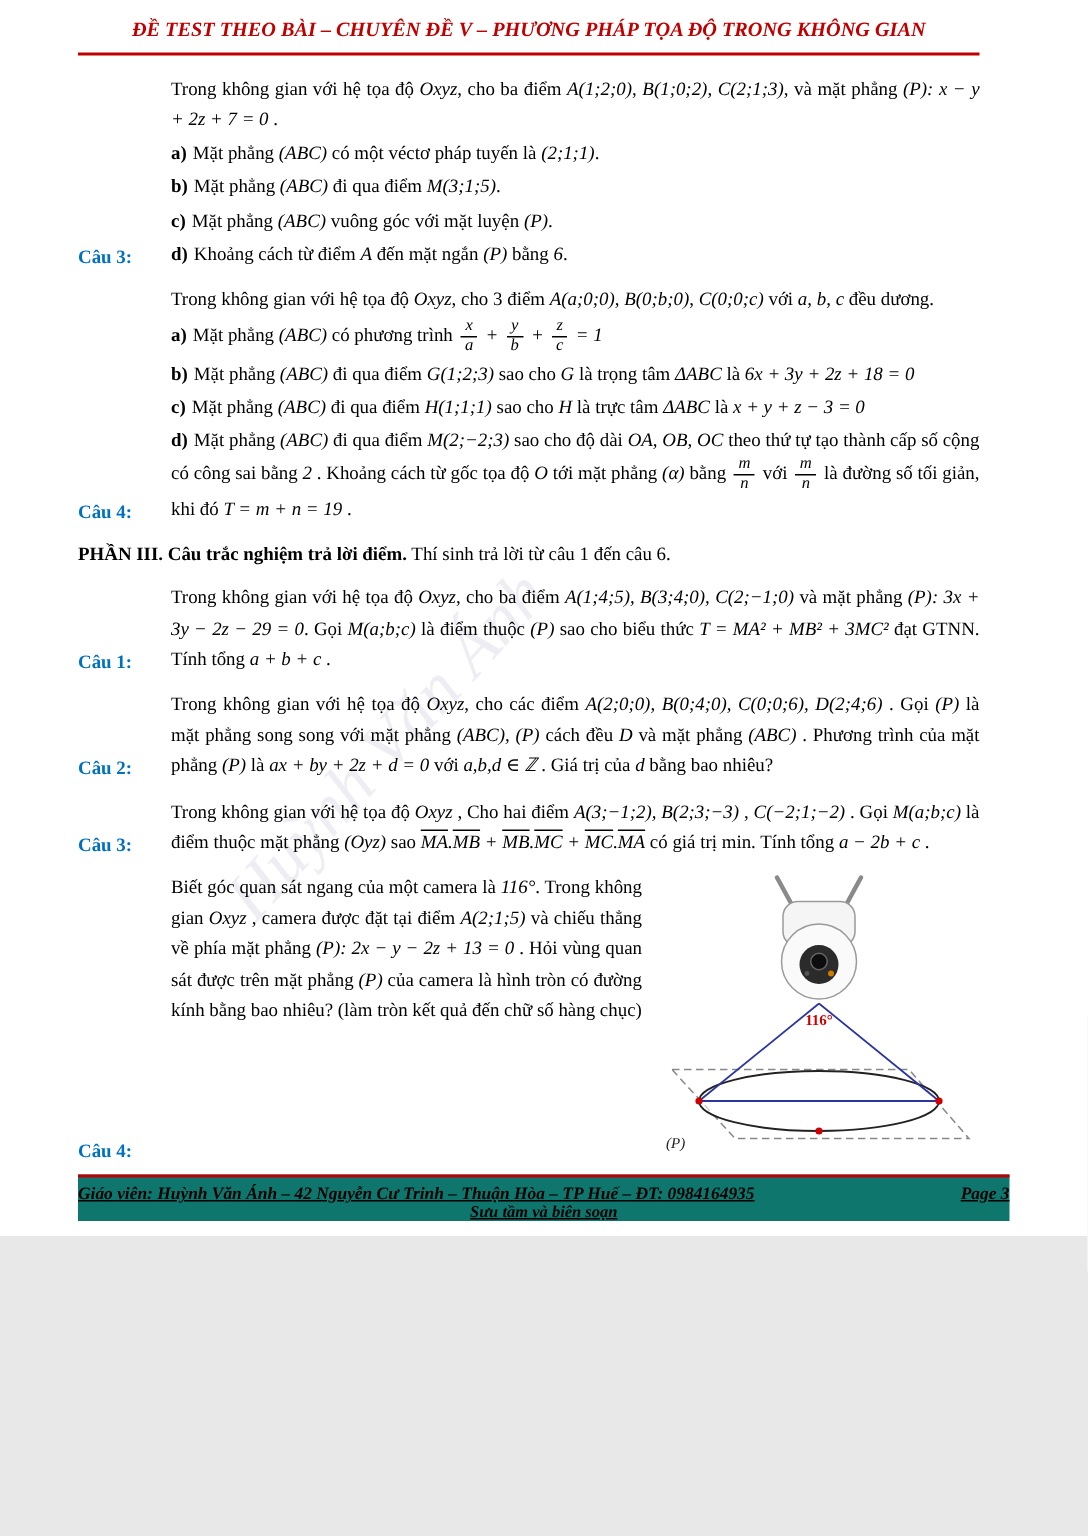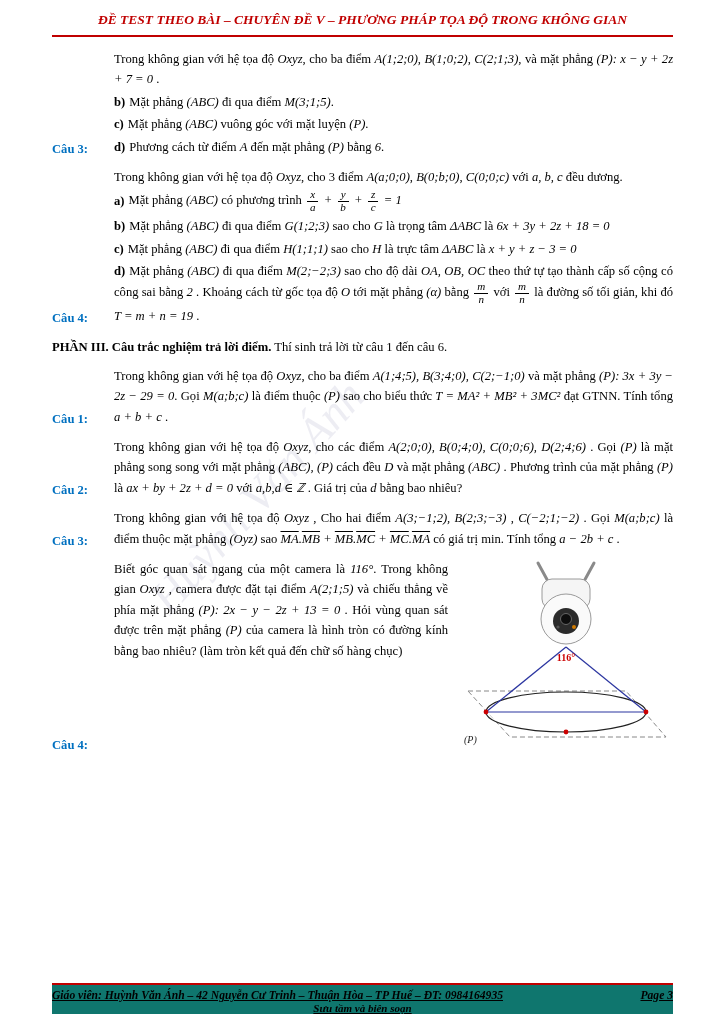--- a/index.html
+++ b/index.html
@@ -1,23 +1,23 @@
 <!DOCTYPE html>
 <html style="--red: #C00000; --blue: #0070C0; --cone: #2B35A0; --dot: #CC0000;"><head>
 <meta charset="utf-8">
 <style>
   :root{
     --red:#C00000; --blue:#0070C0; --cone:#2B35A0; --dot:#CC0000;
   }
   *{box-sizing:border-box;}
   body{margin:0;background:#e8e8e8;display:flex;justify-content:center;}
   .page{
-    width:725px;height:1024px;background:#fff;position:relative;overflow:hidden;
+    width:725px;height:824px;background:#fff;position:relative;overflow:hidden;
     font-family:"Liberation Serif","DejaVu Serif",serif;font-size:12.6px;color:#000;
-    padding:12px 52px 0 52px;
+    padding:12px 72px 0 52px;
   }
   .header-title{
     text-align:center;color:var(--red);font-weight:bold;font-style:italic;
     font-size:13.5px;white-space:nowrap;
   }
   .header-rule{border:none;border-top:2px solid var(--red);margin:7px 0 12px 0;}
   .watermark{
     position:absolute;top:470px;left:110px;transform:rotate(-48deg);
     font-size:46px;font-style:italic;color:rgba(110,110,160,0.12);
     white-space:nowrap;pointer-events:none;z-index:0;
@@ -60,23 +60,24 @@
   <div class="header-title">ĐỀ TEST THEO BÀI – CHUYÊN ĐỀ V – PHƯƠNG PHÁP TỌA ĐỘ TRONG KHÔNG GIAN</div>
   <hr class="header-rule">
   <div class="watermark">Huỳnh Văn Ánh</div>
 
   <div class="content">
 
     <div class="q">
       <div class="q-label">Câu 3:</div>
       <div class="q-body">
           <p class="para"><span class="seg-n">Trong không gian với hệ tọa độ </span><span class="seg-m">Oxyz</span><span class="seg-n">, cho ba điểm </span><span class="seg-m">A(1;2;0)</span><span class="seg-n">, </span><span class="seg-m">B(1;0;2)</span><span class="seg-n">, </span><span class="seg-m">C(2;1;3)</span><span class="seg-n">, và mặt phẳng </span><span class="seg-m">(P): x − y + 2z + 7 = 0</span><span class="seg-n"> .</span></p>
+          <p class="para"><span class="marker">a)</span><span class="seg-n">Mặt phẳng </span><span class="seg-m">(ABC)</span><span class="seg-n"> có một véctơ pháp tuyến là </span><span class="seg-m">(2;1;1)</span><span class="seg-n">.</span></p>
           <p class="para"><span class="marker">b)</span><span class="seg-n">Mặt phẳng </span><span class="seg-m">(ABC)</span><span class="seg-n"> đi qua điểm </span><span class="seg-m">M(3;1;5)</span><span class="seg-n">.</span></p>
           <p class="para"><span class="marker">c)</span><span class="seg-n">Mặt phẳng </span><span class="seg-m">(ABC)</span><span class="seg-n"> vuông góc với mặt luyện </span><span class="seg-m">(P)</span><span class="seg-n">.</span></p>
-          <p class="para"><span class="marker">d)</span><span class="seg-n">Phương cách từ điểm </span><span class="seg-m">A</span><span class="seg-n"> đến mặt phẳng </span><span class="seg-m">(P)</span><span class="seg-n"> bằng </span><span class="seg-m">6</span><span class="seg-n">.</span></p>
+          <p class="para"><span class="marker">d)</span><span class="seg-n">Khoảng cách từ điểm </span><span class="seg-m">A</span><span class="seg-n"> đến mặt ngắn </span><span class="seg-m">(P)</span><span class="seg-n"> bằng </span><span class="seg-m">6</span><span class="seg-n">.</span></p>
         </div>
     </div>
 
     <div class="q">
       <div class="q-label">Câu 4:</div>
       <div class="q-body">
           <p class="para"><span class="seg-n">Trong không gian với hệ tọa độ </span><span class="seg-m">Oxyz</span><span class="seg-n">, cho 3 điểm </span><span class="seg-m">A(a;0;0)</span><span class="seg-n">, </span><span class="seg-m">B(0;b;0)</span><span class="seg-n">, </span><span class="seg-m">C(0;0;c)</span><span class="seg-n"> với </span><span class="seg-m">a, b, c</span><span class="seg-n"> đều dương.</span></p>
           <p class="para"><span class="marker">a)</span><span class="seg-n">Mặt phẳng </span><span class="seg-m">(ABC)</span><span class="seg-n"> có phương trình </span><span class="frac">
               <span class="num">x</span>
               <span class="den">a</span>

